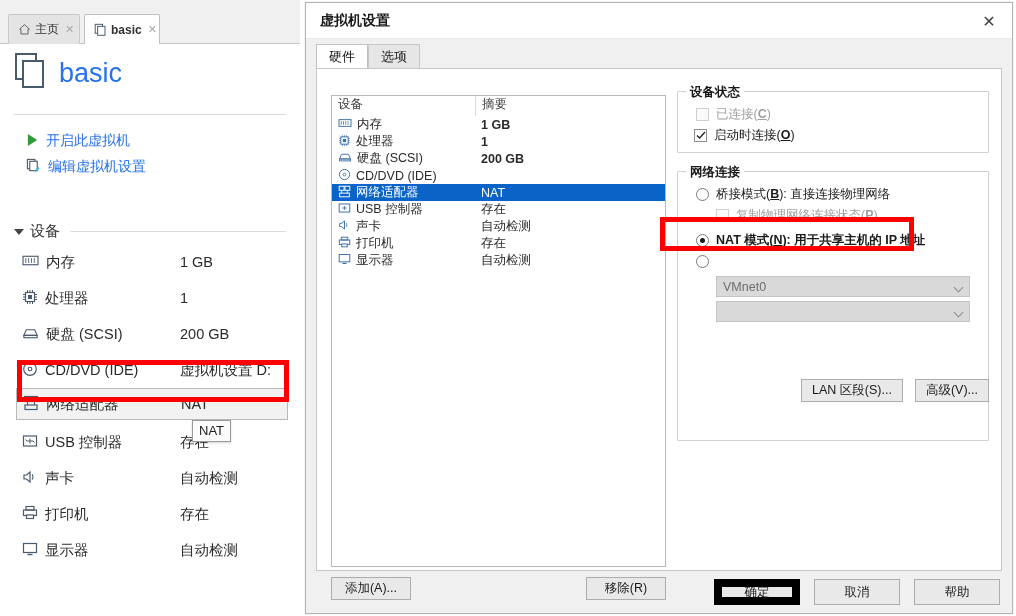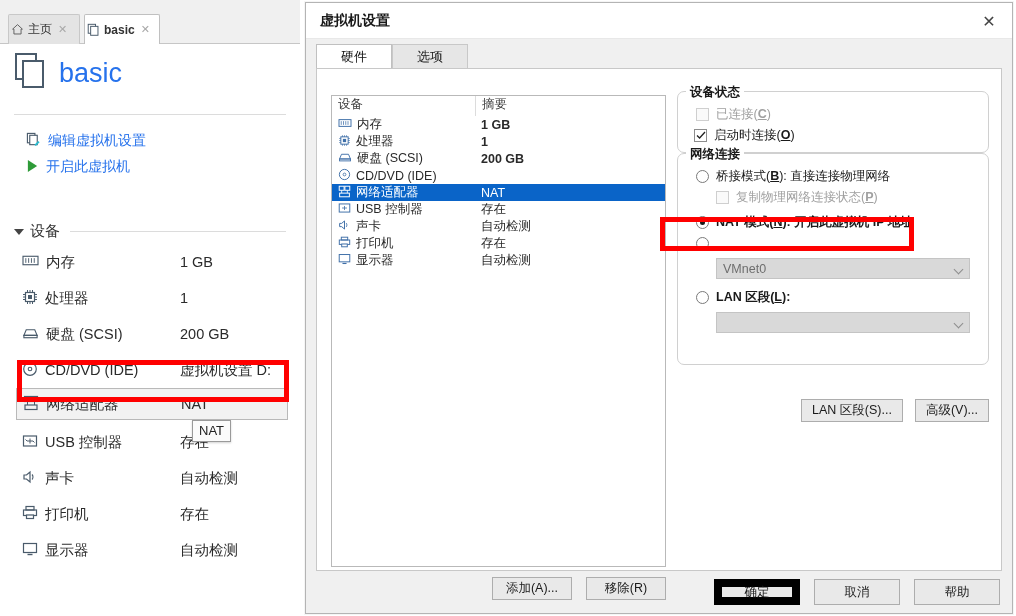--- a/index.html
+++ b/index.html
@@ -15,21 +15,21 @@
   #app-root { position: absolute; inset: 0; background: #ffffff; }
 
   .tabstrip {
     position: absolute; left: 0; top: 0; width: 300px; height: 44px;
     background: #f0f0f0;
     border-bottom: 1px solid #c6c6c6;
   }
   .tab {
     position: absolute; top: 14px; height: 30px;
     display: flex; align-items: center; gap: 4px;
-    padding: 0 6px 0 2px;
+    padding: 0 6px 0 9px;
     background: #e4e4e4;
     border: 1px solid #c8c8c8; border-bottom: none;
     border-radius: 2px 2px 0 0;
     font-size: 12px; color: #333;
   }
   .tab.active { background: #ffffff; border-color: #c0c0c0; }
   .tab-home { left: 8px; width: 72px; }
   .tab-basic { left: 84px; width: 76px; font-weight: bold; }
   .tab-label { font-size: 12px; white-space: nowrap; }
   .tab-close { color: #a8a8a8; font-size: 11px; margin-left: 2px; }
@@ -108,21 +108,21 @@
     color: #444; font-size: 16px; cursor: pointer;
   }
 
   .dlg-body { position: absolute; left: 0; top: 36px; right: 0; bottom: 0; background: #f0f0f0; }
 
   .tabbar {
     position: absolute; left: 10px; top: 4px; height: 26px;
     display: flex; align-items: flex-end;
   }
   .dtab {
-    height: 25px; padding: 0 24px;
+    height: 25px; padding: 0 12px;
     display: flex; align-items: center;
     font-size: 13px; color: #1a1a1a;
     background: #e6e6e6; border: 1px solid #c8c8c8; border-bottom: none;
   }
   .dtab.active { background: #ffffff; border-color: #c0c0c0; color: #111; }
 
   .panel-wrap {
     position: absolute; left: 10px; top: 29px; right: 10px; bottom: 42px;
     background: #ffffff; border: 1px solid #c8c8c8;
   }
@@ -141,37 +141,37 @@
     font-size: 12.5px; color: #2a2a2a;
   }
   .dt-row .c1 { width: 143px; padding-left: 6px; display: flex; align-items: center; gap: 5px; }
   .dt-row .c2 { flex: 1; padding-left: 6px; white-space: nowrap; overflow: hidden; }
   .dt-row.sel { background: #0a64c8; color: #ffffff; }
   .dt-row.sel .c2 { color: #ffffff; }
   .b { font-weight: bold; }
 
   .addrm {
     position: absolute; left: 14px; top: 508px; width: 335px;
-    display: flex; justify-content: flex-end; gap: 14px;
+    display: flex; justify-content: space-between; gap: 14px;
   }
 
   .btn {
     background: #e9e9e9; border: 1px solid #adadad;
     font-size: 12.5px; color: #1a1a1a; height: 23px;
     display: inline-flex; align-items: center; justify-content: center;
     padding: 0 10px; cursor: pointer; font-family: inherit;
   }
   .btn.wide { min-width: 80px; }
   .btn.primary { border: 8px solid #000000; background: #e9e9e9; }
 
   
   .rcol { position: absolute; left: 360px; top: 22px; right: 12px; }
 
   .group {
-    position: relative; border: 1px solid #d0d0d0; border-radius: 7px;
+    position: relative; border: 1px solid #d0d0d0; border-radius: 1px;
     padding: 12px 10px 10px;
   }
   .group > .legend {
     position: absolute; top: -8px; left: 8px; background: #ffffff;
     padding: 0 4px; font-size: 12.5px; font-weight: bold; color: #1a1a1a;
   }
 
   .chk-row, .rad-row {
     display: flex; align-items: center; gap: 7px;
     font-size: 12.5px; color: #1a1a1a; height: 21px;
@@ -199,21 +199,21 @@
     display: flex; align-items: center; padding: 0 6px;
     font-size: 12.5px; color: #6e6e6e; position: relative;
   }
   .combo .chev {
     position: absolute; right: 7px; top: 7px;
     width: 7px; height: 7px; border-left: 1px solid #8e8e8e;
     border-bottom: 1px solid #8e8e8e; transform: rotate(-45deg);
   }
 
   .lanbtns {
-    position: absolute; right: 0; top: 308px;
+    position: absolute; right: 0; top: 288px;
     display: flex; gap: 12px;
   }
 
   .footer {
     position: absolute; right: 12px; bottom: 8px;
     display: flex; gap: 14px;
   }
   .btn.foot { min-width: 86px; height: 26px; }
 
   .u { text-decoration: underline; }
@@ -253,35 +253,35 @@
         </svg>
     </span>
     <span class="vmtitle-text">basic</span>
   </div>
 
   <div class="hr-light" style="top:114px;"></div>
 
   <div class="actions">
     <div class="action-row">
       <span>
+        <svg width="13" height="14" viewBox="0 0 14 15">
+            <path d="M2 1 L12 7.5 L2 14 Z" fill="#2e9b38"></path>
+          </svg>
+      </span>
+      <span>开启此虚拟机</span>
+    </div>
+    <div class="action-row">
+      <span>
         <svg width="15" height="15" viewBox="0 0 16 16">
             <rect x="1.5" y="1.5" width="8" height="10" fill="none" stroke="#4a5b6b" stroke-width="1.2"></rect>
             <rect x="4" y="3.5" width="8" height="10" fill="#fff" stroke="#4a5b6b" stroke-width="1.2"></rect>
             <path d="M9 13.5 L13 9.5 L14.5 11 L10.5 15 Z" fill="#2bbccf"></path>
           </svg>
       </span>
       <span>编辑虚拟机设置</span>
-    </div>
-    <div class="action-row">
-      <span>
-        <svg width="13" height="14" viewBox="0 0 14 15">
-            <path d="M2 1 L12 7.5 L2 14 Z" fill="#2e9b38"></path>
-          </svg>
-      </span>
-      <span>开启此虚拟机</span>
     </div>
   </div>
 
   <div class="devices-header">
     <span class="tri down"></span>
     <span class="devices-title">设备</span>
     <span class="devices-rule"></span>
   </div>
 
   <div class="devlist">
@@ -558,52 +558,48 @@
           <div class="chk-row" style="margin-left:6px;">
             <span class="chkbox">
               <svg class="tick" width="10" height="9" viewBox="0 0 10 9">
                   <path d="M1 4.5 L3.6 7 L9 1" fill="none" stroke="#222" stroke-width="1.3"></path>
                 </svg>
             </span>
             <span><span>启动时连接(</span><span class="b u">O</span><span>)</span></span>
           </div>
         </div>
 
-        <div class="group" style="height:212px;text-align:right;">
+        <div class="group" style="margin-top:18px; height:270px;text-align:right;">
           <span class="legend">网络连接</span>
 
           <div class="rad-row" style="margin-left:8px;">
             <span class="radio"></span>
             <span><span>桥接模式(</span><span class="b u">B</span><span>): 直接连接物理网络</span></span>
           </div>
 
           <div class="chk-row disabled" style="margin-left:28px;">
             <span class="chkbox disabled"></span>
             <span><span>复制物理网络连接状态(</span><span class="b u">P</span><span>)</span></span>
           </div>
 
           <div class="rad-row" style="margin-left:8px; margin-top:4px;">
             <span class="radio on"></span>
-            <span class="b"><span>NAT 模式(</span><span class="u">N</span><span>): 开启此虚拟机 IP 地址</span></span>
+            <span class="b"><span>NAT 模式(</span><span class="u">N</span><span>): 用于共享主机的 IP 地址</span></span>
           </div>
 
           <div class="rad-row" style="margin-left:8px;">
             <span class="radio"></span>
           </div>
 
 
           <div class="combo" style="margin:4px 8px 0 28px;">
             <span>VMnet0</span>
             <span class="chev"></span>
           </div>
 
-          <div class="rad-row" style="margin-left:8px; margin-top:8px;">
-            <span class="radio"></span>
-            <span class="b"><span>LAN 区段(</span><span class="u">L</span><span>):</span></span>
-          </div>
 
           <div class="combo" style="margin:4px 8px 0 28px;">
             <span></span>
             <span class="chev"></span>
           </div>
         </div>
 
         <div class="lanbtns">
           <button class="btn">LAN 区段(S)...</button>
           <button class="btn">高级(V)...</button>

